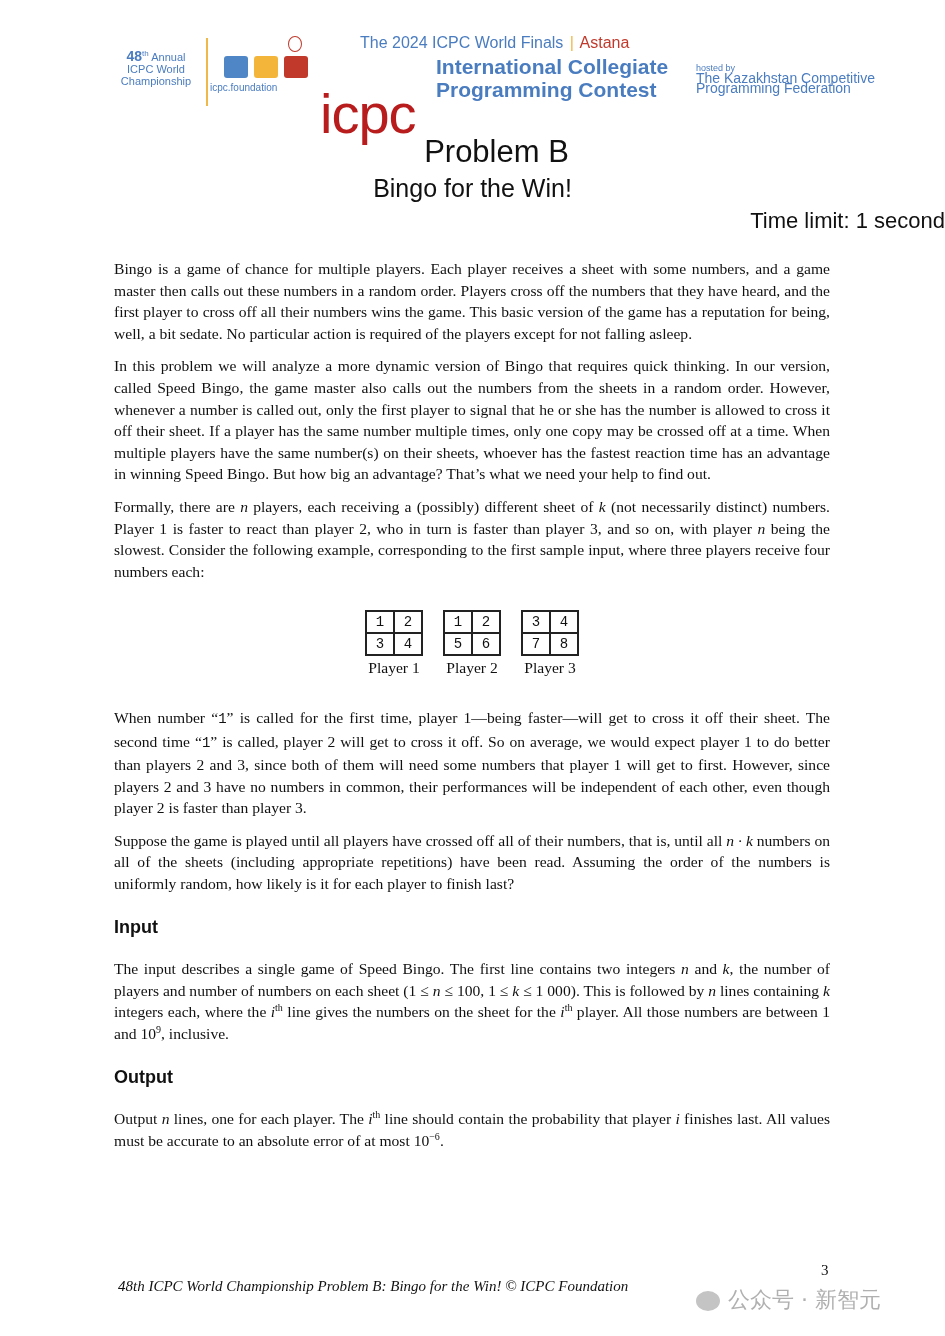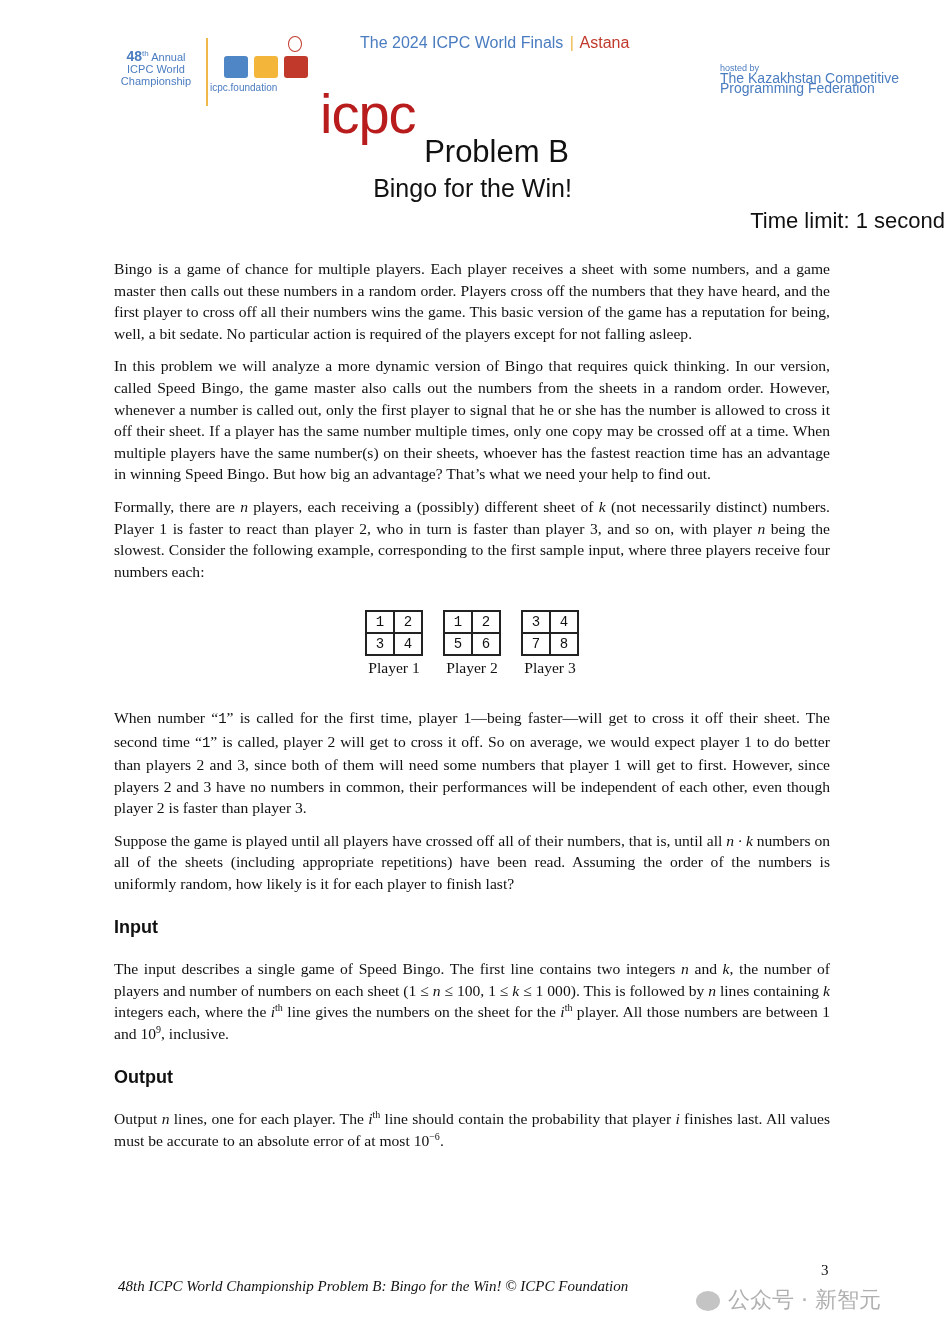--- a/index.html
+++ b/index.html
@@ -14,21 +14,21 @@
   .t1 { left:2px; background:#4f86c6; }
   .t2 { left:32px; background:#f3b63a; }
   .t3 { left:62px; background:#c0392b; }
   .balloon { position:absolute; left:66px; top:-8px; width:12px; height:14px; border:1.5px solid #c0392b; border-radius:50%; }
   .foundation { position:absolute; left:210px; top:82px; font-family:"Liberation Sans", sans-serif; color:#4a7cc0; font-size:10px; }
   .icpc-big { position:absolute; left:320px; top:46px; font-family:"Liberation Sans", sans-serif; color:#b91c1c; font-size:56px; line-height:56px; letter-spacing:-1px;margin-top:40px; }
   .wf-line { position:absolute; left:360px; top:34px; font-family:"Liberation Sans", sans-serif; font-size:16px; color:#4a7cc0; }
   .wf-line .bar { color:#f0b84a; padding:0 2px; }
   .wf-line .city { color:#c0392b; }
   .icpc-name { position:absolute; left:436px; top:55px; font-family:"Liberation Sans", sans-serif; font-weight:bold; color:#4a7cc0; font-size:21px; line-height:23px; }
-  .hosted { position:absolute; left:720px; top:63px; font-family:"Liberation Sans", sans-serif; color:#4a7cc0; font-size:9px; line-height:10px; }
+  .hosted { position:absolute; left:696px; top:63px; font-family:"Liberation Sans", sans-serif; color:#4a7cc0; font-size:9px; line-height:10px; }
   .hosted .fed { font-weight:normal; font-size:14px; }
 
   .title-block { position:absolute; left:0; top:133px; width:945px; text-align:center; font-family:"Liberation Sans", sans-serif; color:#111; }
   .pb { font-size:31px; line-height:38px;margin-left:48px; }
   .pname { font-size:25px; line-height:34px; }
   .tl { font-size:22px; line-height:32px;text-align:right; }
 
   .content { position:absolute; left:114px; top:258px; width:716px; font-size:15.6px; line-height:21.6px; text-align:justify; }
   .content p { margin:0 0 11px 0; }
   .math { font-style:italic; }
@@ -63,20 +63,24 @@
     <div class="tile t2"></div>
     <div class="tile t3"></div>
     <div class="balloon"></div>
   </div>
   <div class="foundation">icpc.foundation</div>
   <div class="icpc-big">icpc</div>
   <div class="wf-line">
     <span>The 2024 ICPC World Finals</span>
     <span class="bar">|</span>
     <span class="city">Astana</span>
+  </div>
+  <div class="icpc-name">
+    <div>International Collegiate</div>
+    <div>Programming Contest</div>
   </div>
   <div class="hosted">
     <div>hosted by</div>
     <div class="fed">The Kazakhstan Competitive</div>
     <div class="fed">Programming Federation</div>
   </div>
 </div>
 
 <div class="title-block">
   <div class="pb">Problem B</div>

